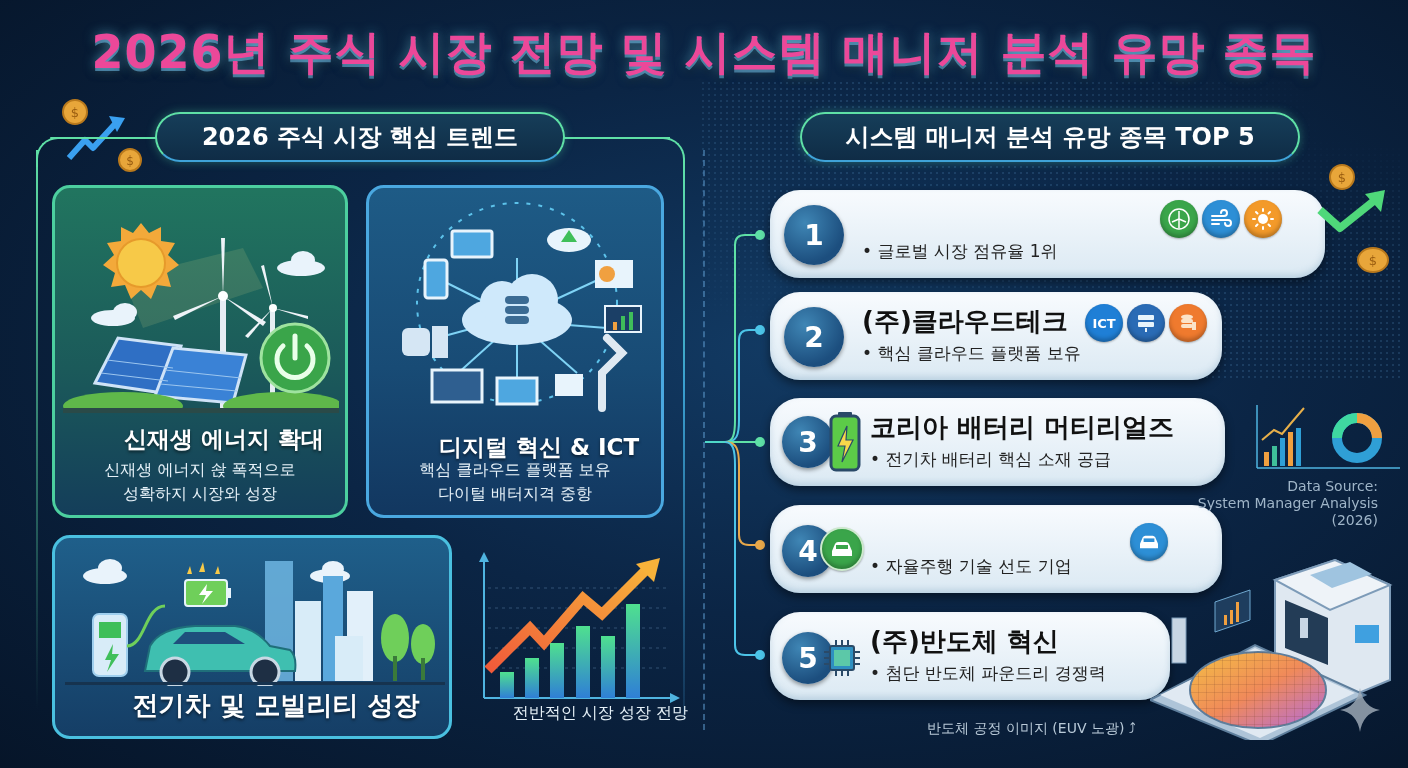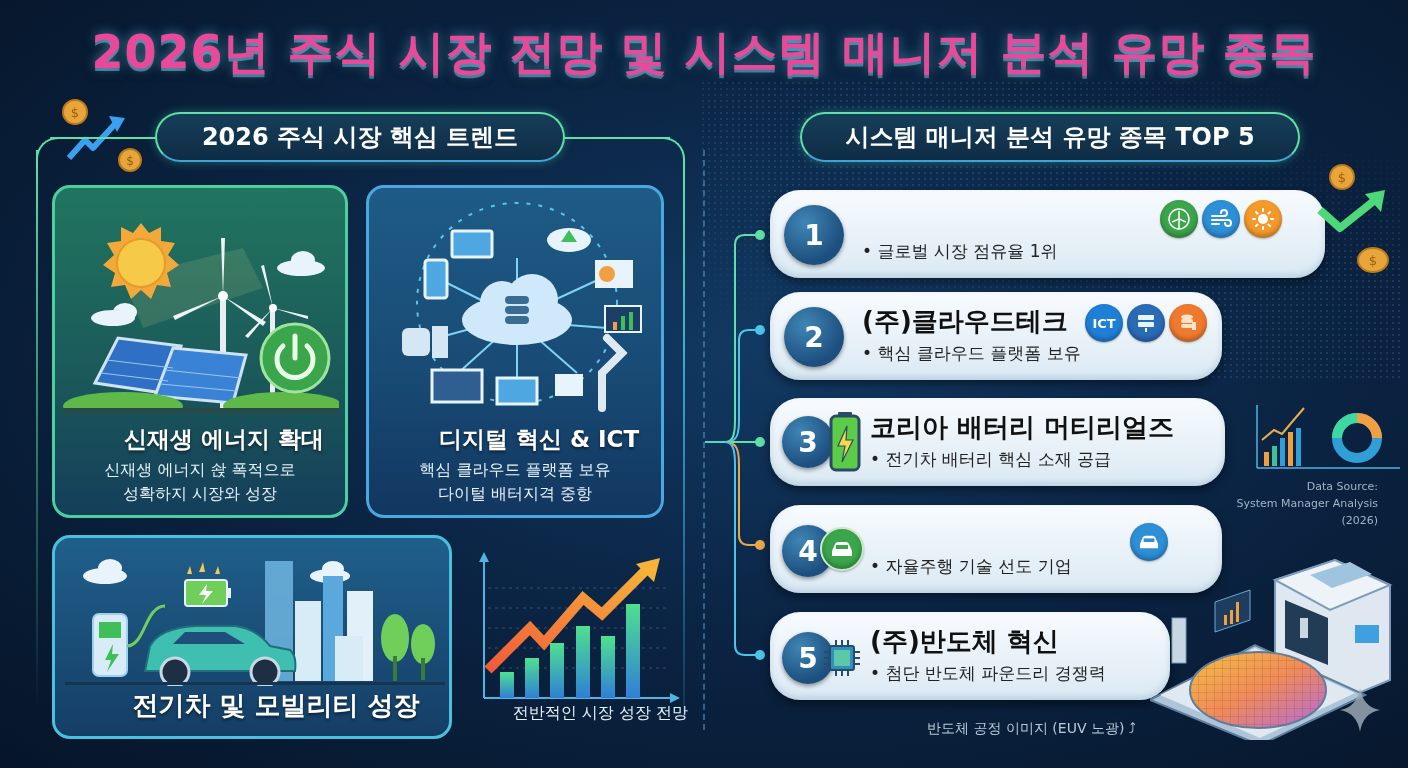--- a/index.html
+++ b/index.html
@@ -78,21 +78,21 @@
   .circle-icon {
     position: absolute; width: 38px; height: 38px; border-radius: 50%;
     display:flex; align-items:center; justify-content:center;
     color:#fff; font-weight:bold; font-size: 14px;
     box-shadow: inset 0 -3px 4px rgba(0,0,0,0.25), 0 1px 2px rgba(0,0,0,0.3);
   }
 
   .connector { position:absolute; left: 705px; top: 150px; width: 70px; height: 580px; }
   .dashed-divider { position:absolute; left: 703px; top: 150px; width: 0; height: 580px; border-left: 2px dashed rgba(90,150,200,0.55); }
 
-  .source-text { position:absolute; right: 30px; top: 478px; text-align:right; color:#9fb5c8; font-size: 11px; line-height: 17px; }
+  .source-text { position:absolute; right: 30px; top: 478px; text-align:right; color:#9fb5c8; font-size: 14px; line-height: 17px; }
   .euv-caption { position:absolute; left: 927px; top: 720px; color:#b9cad8; font-size: 14px; }
 </style>
 </head>
 <body>
 
 <div class="world-map"></div>
 
 <h1 class="main-title">2026년 주식 시장 전망 및 시스템 매니저 분석 유망 종목</h1>
 
 <svg class="abs" style="left:55px;top:98px" width="90" height="80">
@@ -193,21 +193,21 @@
     <rect x="236" y="124" width="4" height="8" fill="#f0a040"></rect>
       <rect x="244" y="118" width="4" height="14" fill="#3fbf5a"></rect>
       <rect x="252" y="114" width="4" height="18" fill="#3fbf5a"></rect>
     <rect x="25" y="130" width="28" height="28" rx="6" fill="#d5e6f4"></rect>
     <rect x="55" y="128" width="16" height="32" fill="#d5e6f4"></rect>
     <rect x="55" y="172" width="50" height="32" fill="#2f5f90" stroke="#e8f4fc" stroke-width="3"></rect>
     <rect x="120" y="180" width="40" height="26" fill="#4ea7e0" stroke="#e8f4fc" stroke-width="3"></rect>
     <rect x="178" y="176" width="28" height="22" fill="#e8f4fc"></rect>
     <path d="M225,210 L225,175 L245,155 L230,140" fill="none" stroke="#dfe9f2" stroke-width="8" stroke-linecap="round"></path>
   </svg>
-  <div class="card-title" style="top:236px;font-size:23px;">디지털 혁신 &amp; ICT</div>
+  <div class="card-title" style="top:244px;font-size:23px;">디지털 혁신 &amp; ICT</div>
   <div class="card-sub" style="top:270px;">핵심 클라우드 플랫폼 보유</div>
   <div class="card-sub" style="top:294px;">다이털 배터지격 중항</div>
 </div>
 
 <div class="card card-ev">
   <svg class="abs" style="left:10px;top:8px" width="380" height="140">
     <ellipse cx="40" cy="30" rx="22" ry="8" fill="#e9f3fb"></ellipse>
       <ellipse cx="45" cy="22" rx="12" ry="9" fill="#e9f3fb"></ellipse>
     <ellipse cx="265" cy="30" rx="20" ry="7" fill="#e9f3fb"></ellipse>
       <ellipse cx="268" cy="23" rx="11" ry="8" fill="#e9f3fb"></ellipse>

